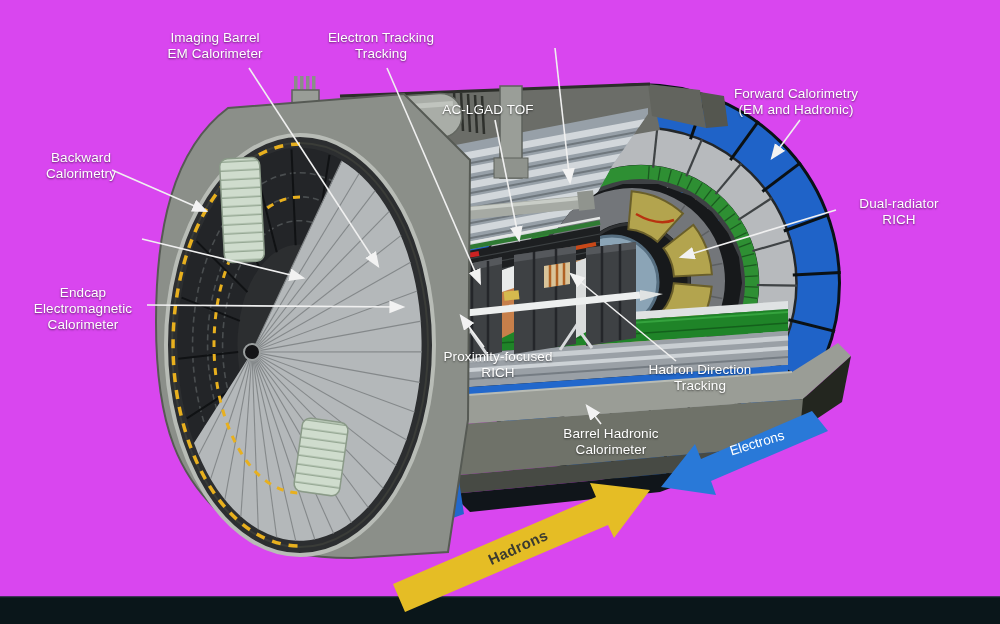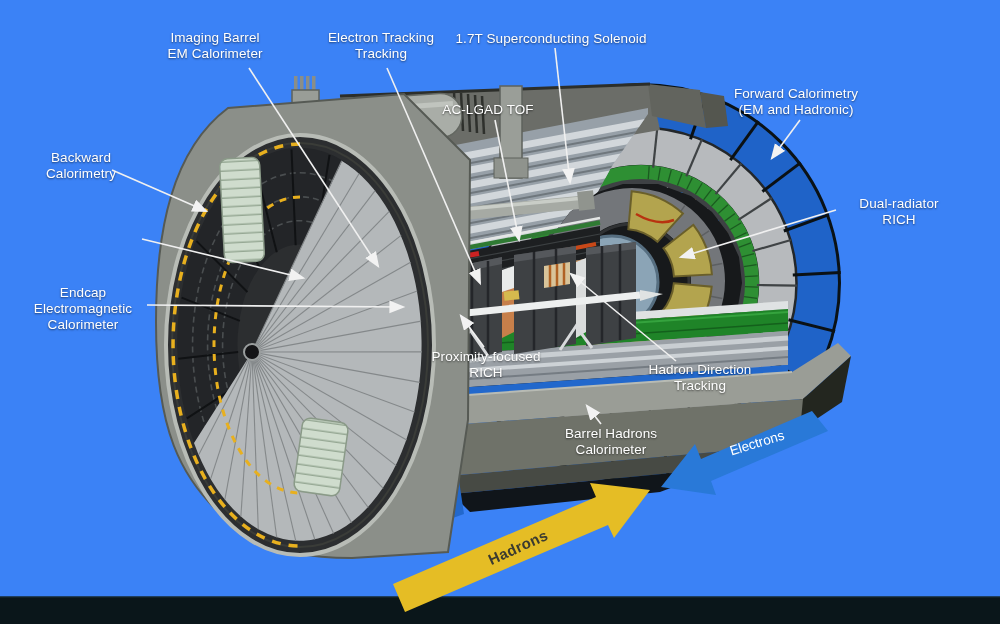--- a/index.html
+++ b/index.html
@@ -1,16 +1,16 @@
 <!DOCTYPE html>
 <html><head>
 <meta charset="utf-8">
 <style>
   html,body{margin:0;padding:0;background:#06141a;}
-  .stage{position:relative;width:1000px;height:624px;background:#3b82f6;overflow:hidden;
+  .stage{position:relative;width:1000px;height:624px;background:#d946ef;overflow:hidden;
          font-family:"Liberation Sans","DejaVu Sans",sans-serif;}
   .stage svg{position:absolute;left:0;top:0;}
   .lbl{position:absolute;transform:translateX(-50%);color:#ffffff;font-size:13.5px;
        line-height:1.17;text-align:center;white-space:pre-line;letter-spacing:.1px;
        text-shadow:0 1px 2px rgba(0,0,0,.55);pointer-events:none;}
   .arrow-lbl{position:absolute;transform:translate(-50%,-50%) rotate(var(--rot));
        font-size:13.5px;color:#fff;white-space:nowrap;pointer-events:none;}
   .arrow-lbl.dark{color:#3b3b30;font-size:15px;font-weight:bold;letter-spacing:.4px;}
 </style>
 </head>
@@ -378,31 +378,30 @@
     <line x1="484" y1="347" x2="461" y2="316" marker-end="url(#ah)"></line>
     <line x1="676" y1="361" x2="571" y2="274" marker-end="url(#ah)"></line>
     <line x1="601" y1="424" x2="587" y2="406" marker-end="url(#ah)"></line>
   </g>
 </svg>
 
 <div class="lbl" style="left:215px;top:30px">Imaging Barrel
 EM Calorimeter</div>
 <div class="lbl" style="left:381px;top:30px">Electron Tracking
 Tracking</div>
-<div class="lbl" style="left:551px;top:31px">1.7T Superconducting Solenoid</div>
 <div class="lbl" style="left:488px;top:102px">AC-LGAD TOF</div>
 <div class="lbl" style="left:796px;top:86px">Forward Calorimetry
 (EM and Hadronic)</div>
 <div class="lbl" style="left:899px;top:196px">Dual-radiator RICH</div>
 <div class="lbl" style="left:81px;top:150px">Backward
 Calorimetry</div>
 <div class="lbl" style="left:83px;top:285px">Endcap
 Electromagnetic
 Calorimeter</div>
-<div class="lbl" style="left:486px;top:349px">Proximity-focused
+<div class="lbl" style="left:498px;top:349px">Proximity-focused
 RICH</div>
 <div class="lbl" style="left:700px;top:362px">Hadron Direction
 Tracking</div>
-<div class="lbl" style="left:611px;top:426px">Barrel Hadrons
+<div class="lbl" style="left:611px;top:426px">Barrel Hadronic
 Calorimeter</div>
 <div class="arrow-lbl dark" style="left:518px;top:547px;--rot:-24.5deg">Hadrons</div>
 <div class="arrow-lbl" style="left:757px;top:443px;--rot:-17deg">Electrons</div>
 </div>
 
 </body></html>

